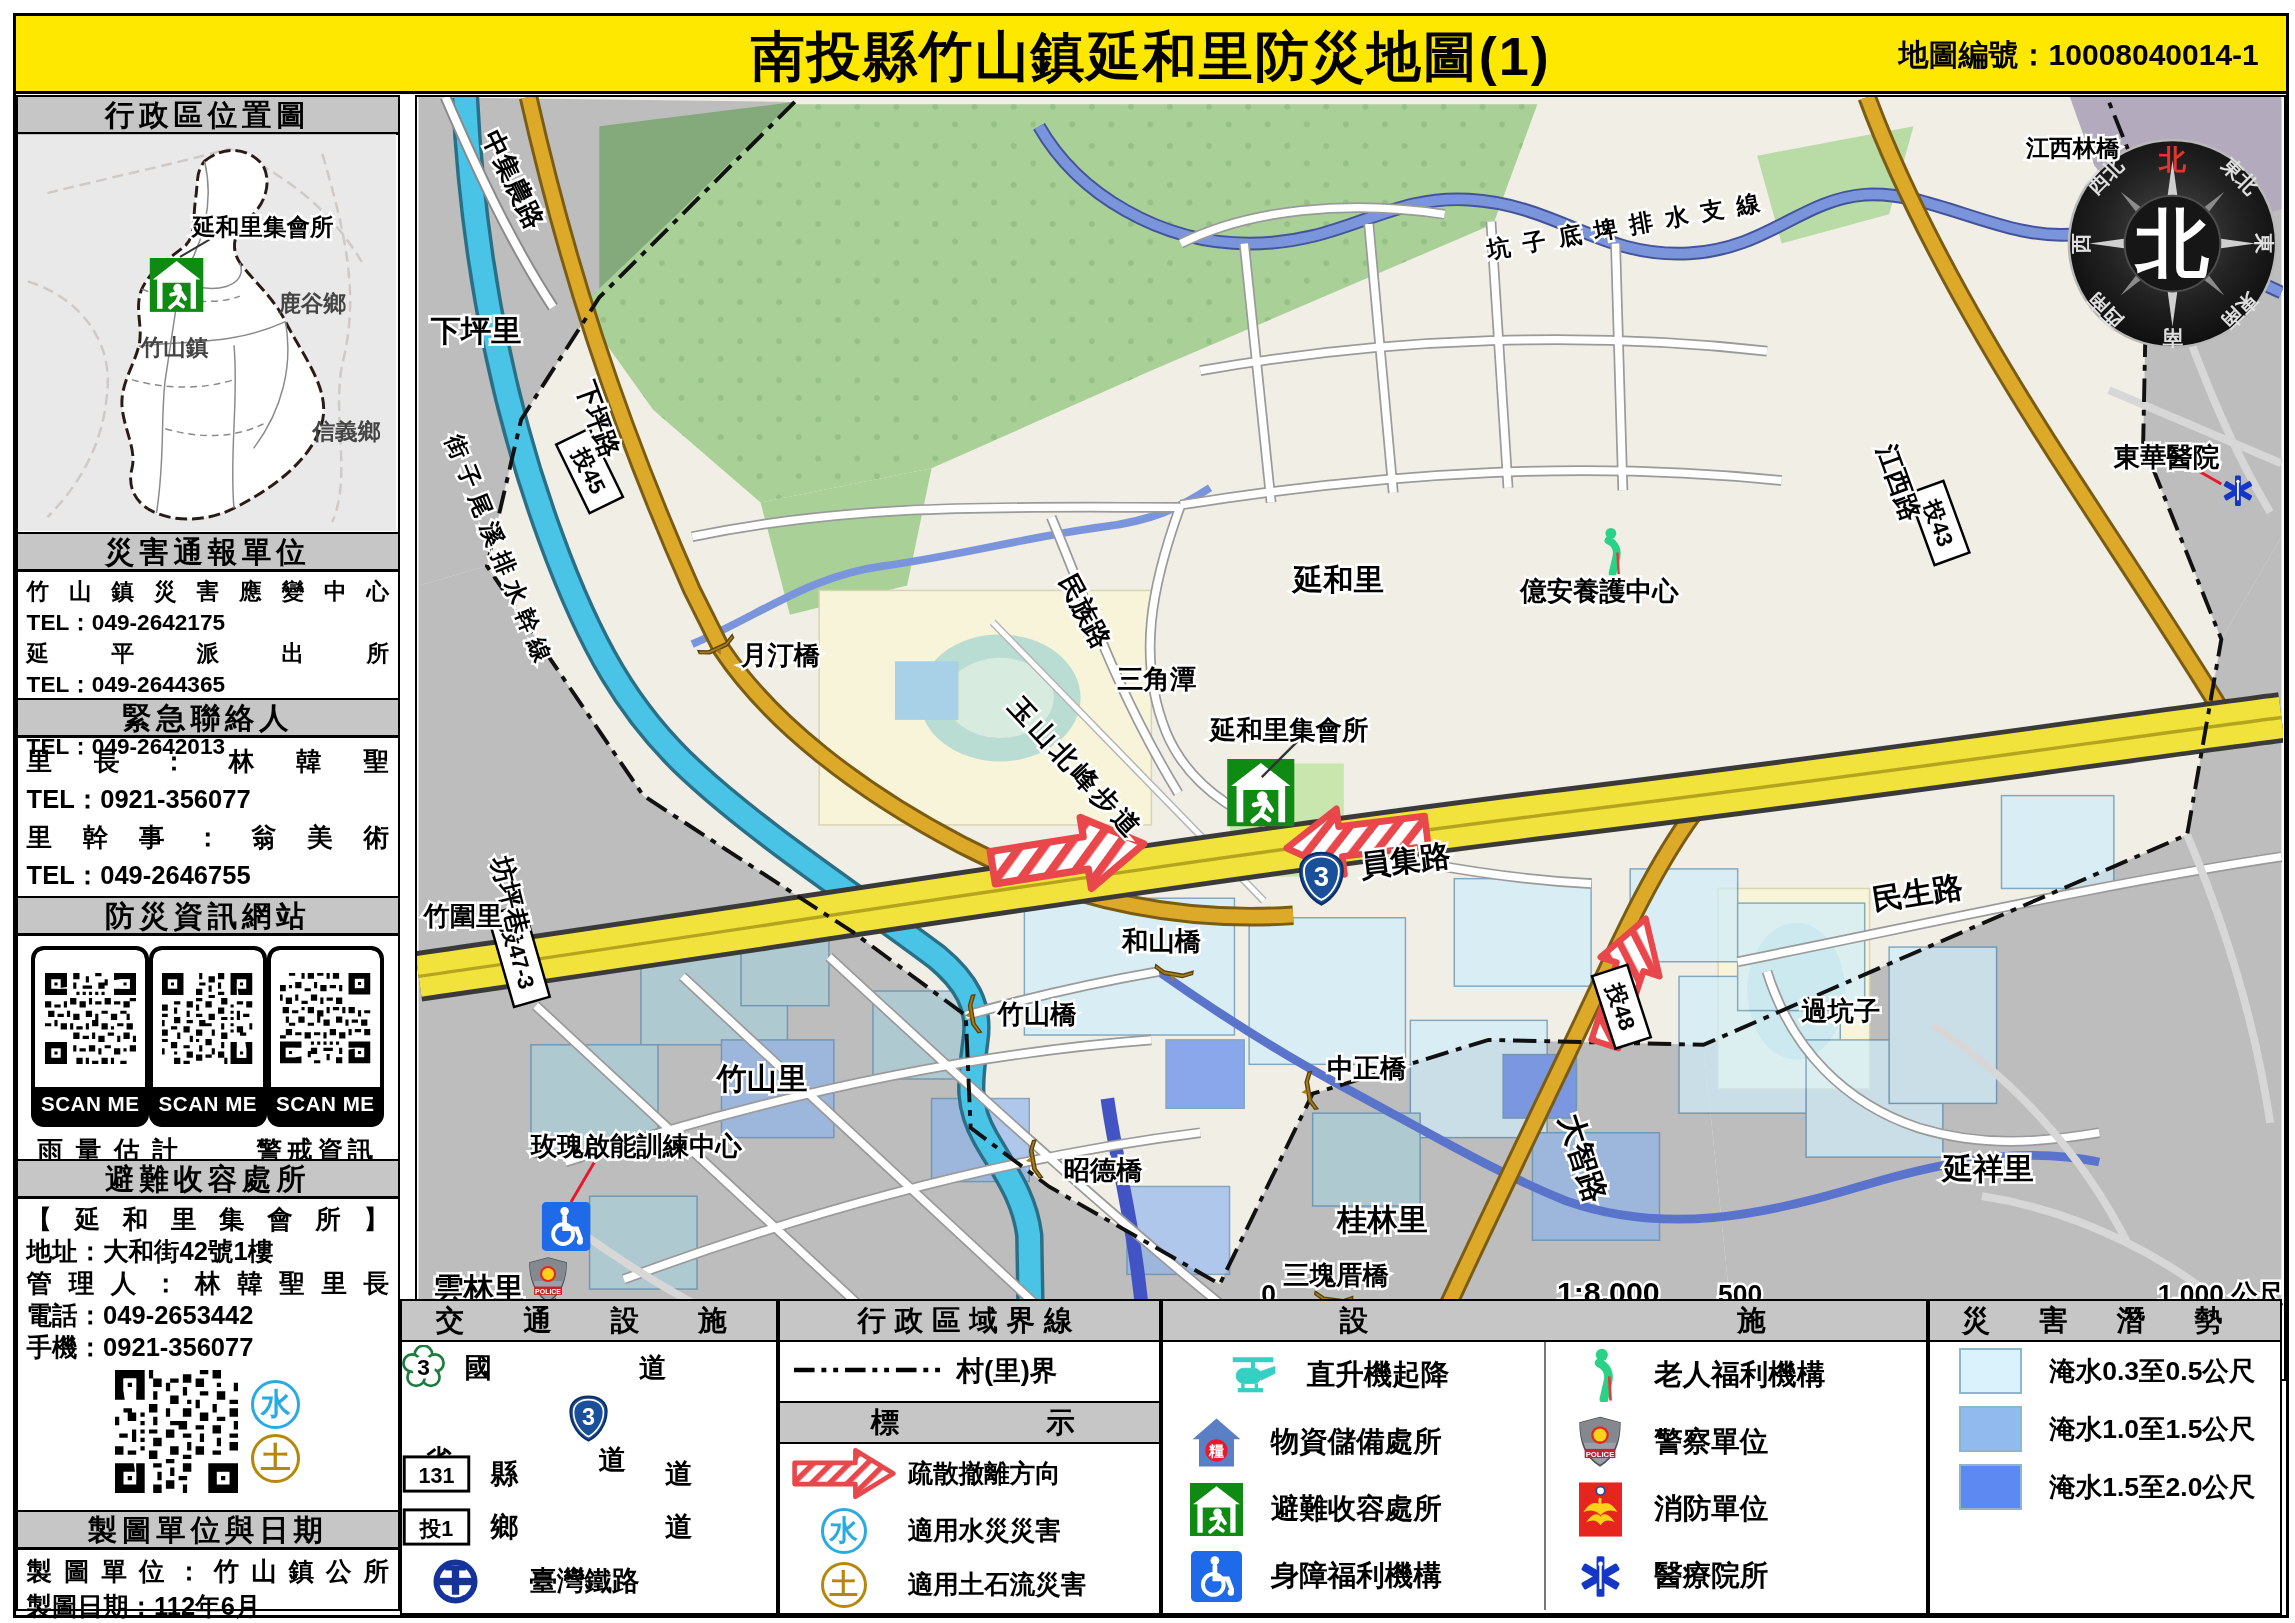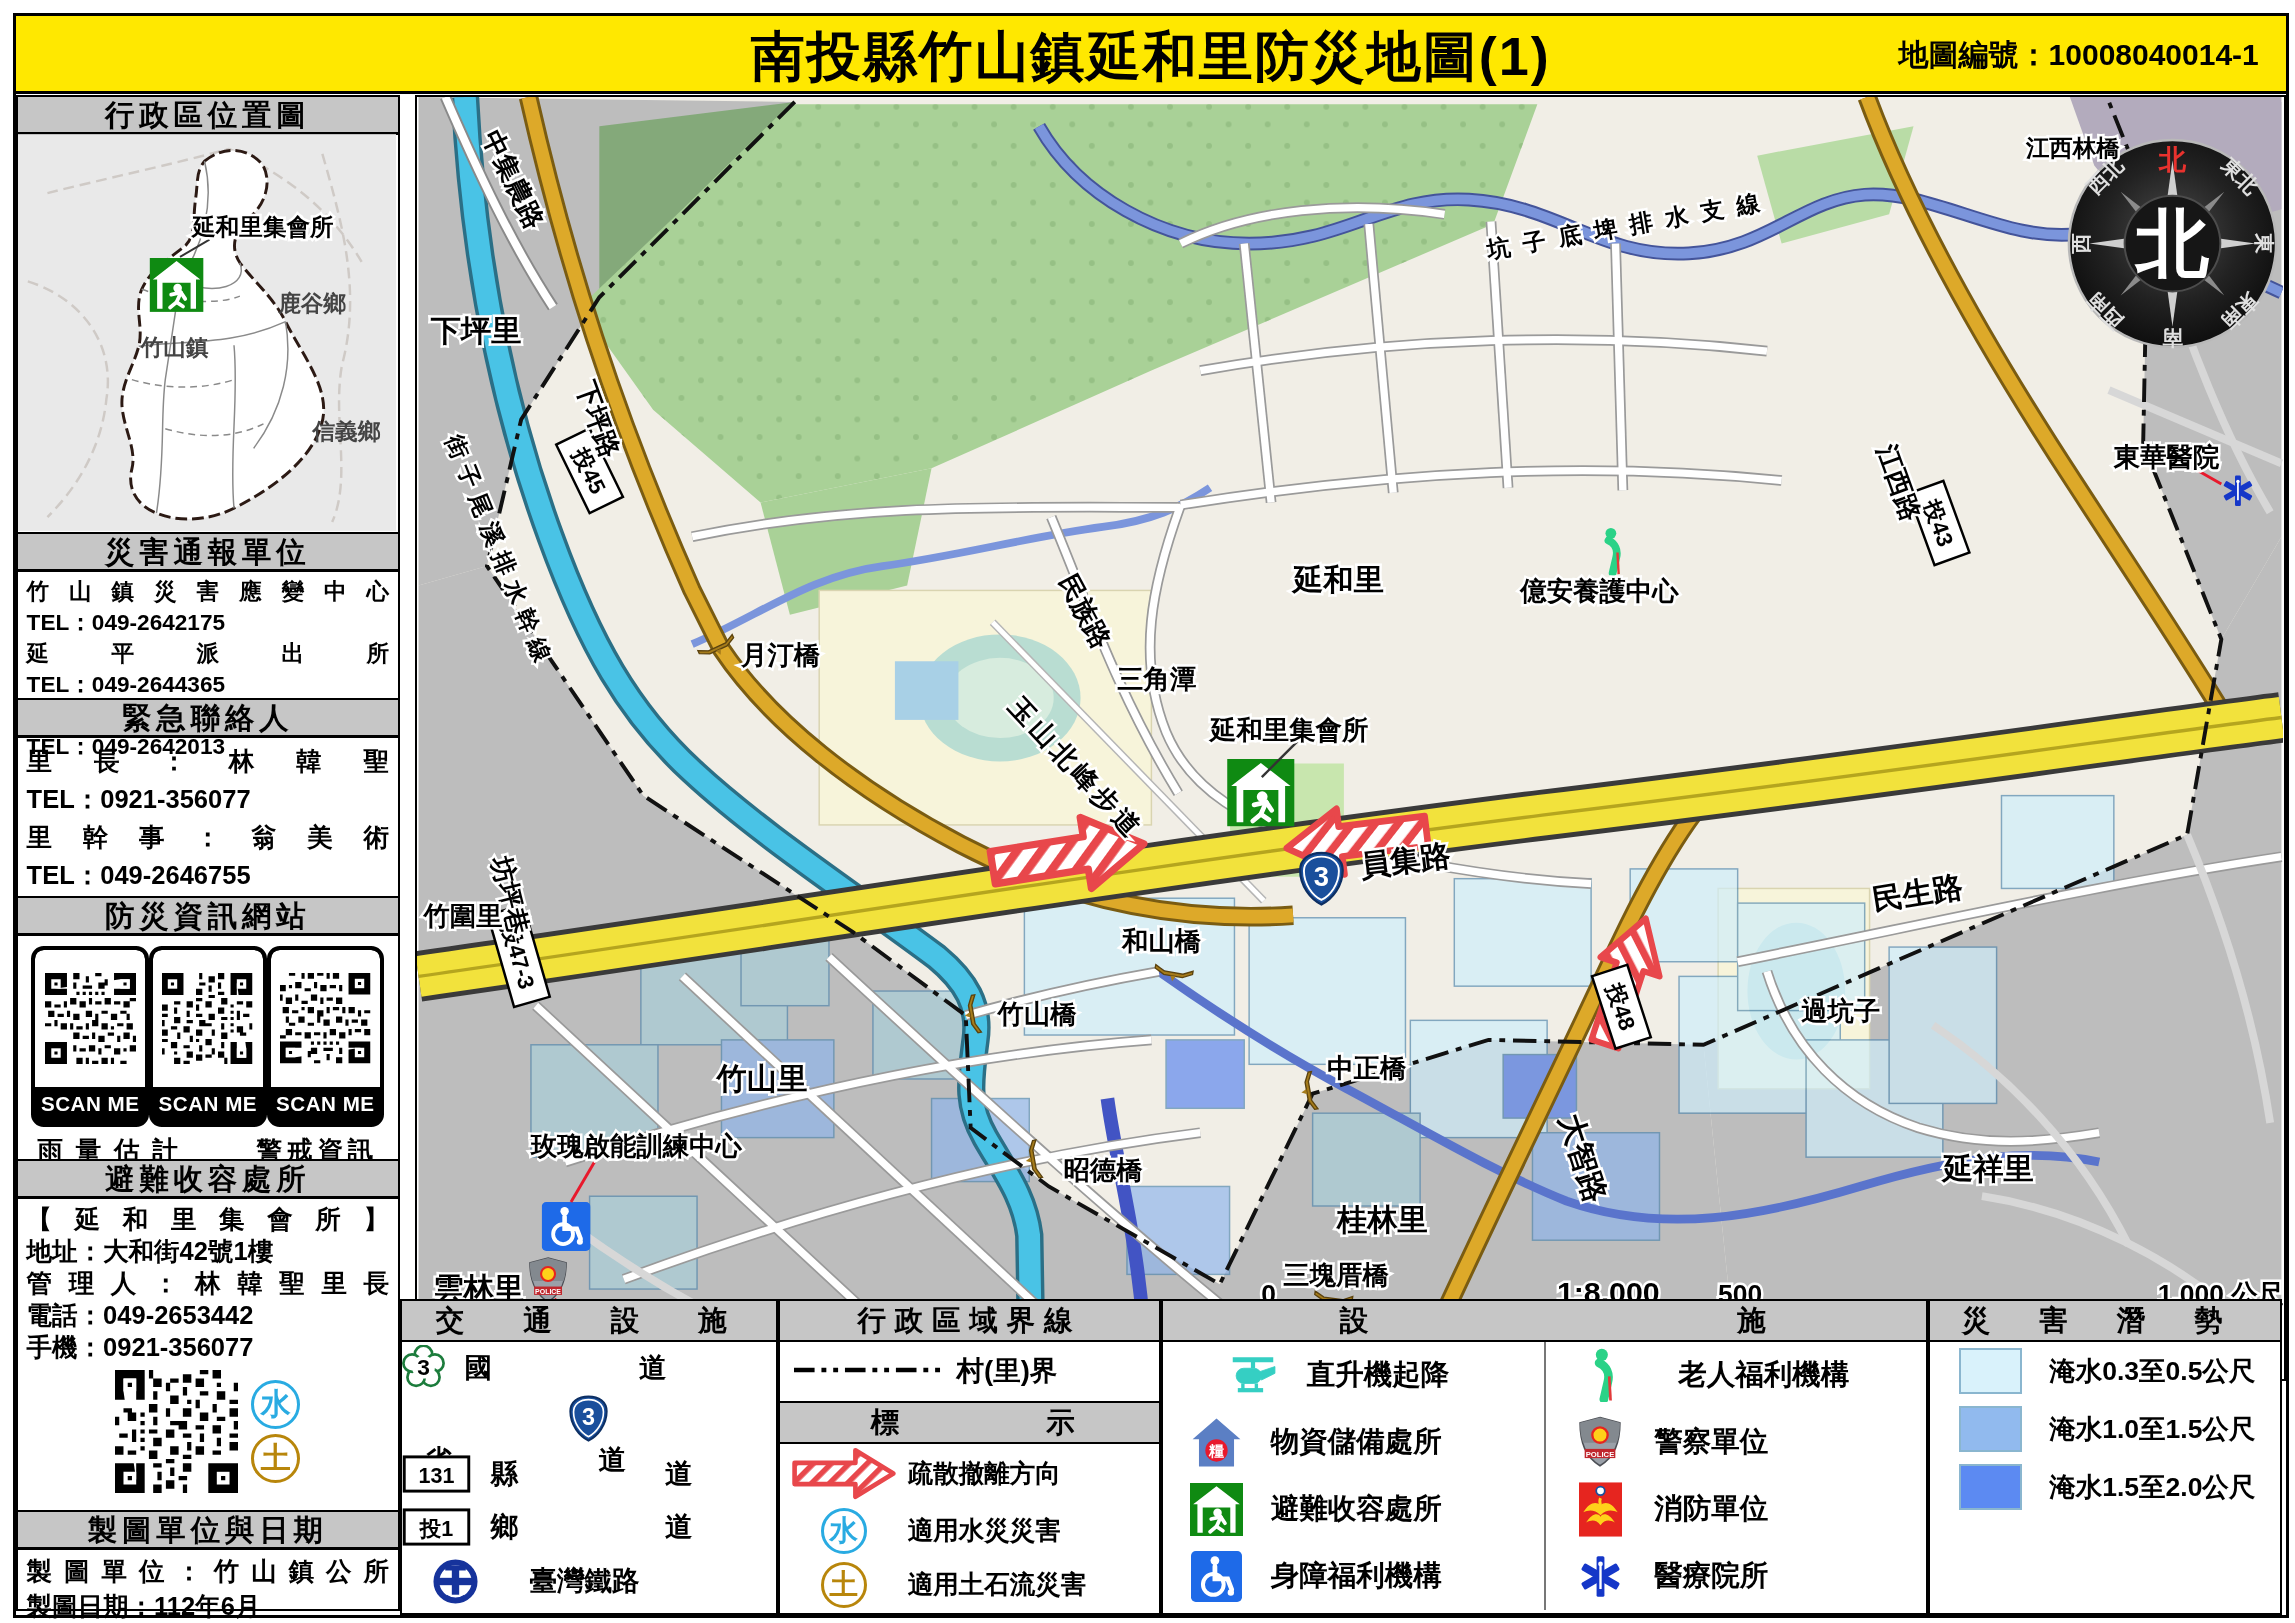--- a/index.html
+++ b/index.html
@@ -661,21 +661,21 @@
         <div class="lgrow" style="height:67px;">
           <div class="ic">
                 <svg width="51" height="51" viewBox="0 0 104 104">
                   <use href="#icon-wheel" width="104" height="104"></use>
                 </svg>
               </div>
           <div class="lb" style="font-size:28.5px;">身障福利機構</div>
         </div>
       </div>
       <div style="width:381px;">
-        <div class="lgrow" style="height:67px;gap:24px;">
+        <div class="lgrow" style="height:67px;">
           <div class="ic">
                 <svg width="47" height="54" viewBox="0 0 96 110">
                   <use href="#icon-elder" width="96" height="110"></use>
                 </svg>
               </div>
           <div class="lb" style="font-size:28.5px;">老人福利機構</div>
         </div>
         <div class="lgrow" style="height:67px;">
           <div class="ic">
                 <svg width="46" height="54" viewBox="0 0 94 110">

